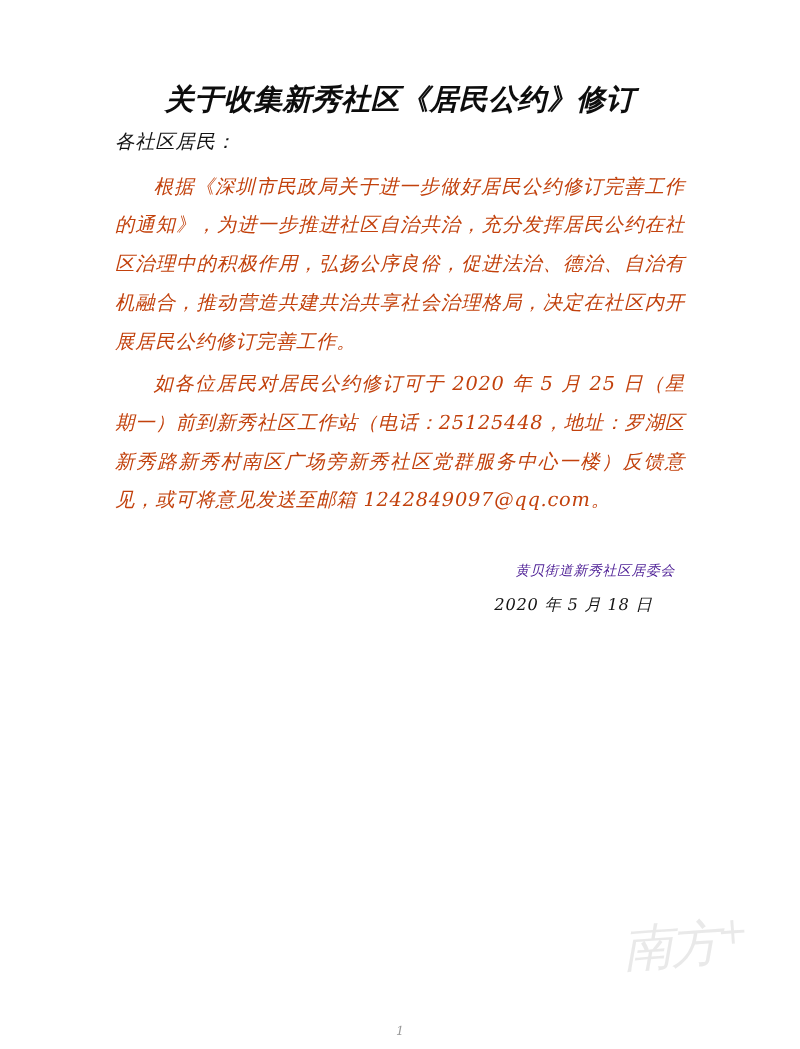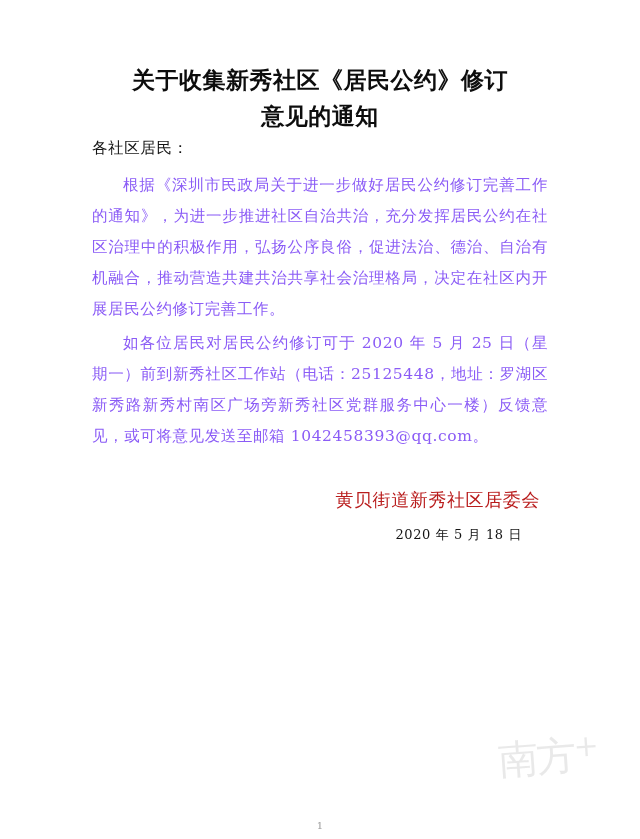--- a/index.html
+++ b/index.html
@@ -16,20 +16,21 @@
     overflow: hidden;
   }
   .page {
     position: absolute;
     left: 0;
     top: 0;
     width: 640px;
     height: 839px;
     box-sizing: border-box;
     padding: 0;
+    font-style: italic;
   }
   .doc-title {
     margin: 0;
     padding: 62px 86px 0 86px;
     font-size: 23px;
     line-height: 1.55;
     font-weight: bold;
     text-align: center;
     letter-spacing: 0.5px;
     color: #0d0d0d;
@@ -46,34 +47,34 @@
     letter-spacing: 0.6px;
     color: #141414;
     margin: 0 0 6px 0;
   }
   .para {
     font-size: 15.5px;
     line-height: 2.0;
     letter-spacing: 0.6px;
     text-align: justify;
     text-justify: inter-ideograph;
-    color: #8b5cf6;
+    color: #c2410c;
     margin: 0 0 3px 0;
     text-indent: 2em;
   }
   .sign-block {
     padding: 0 92px 0 92px;
     margin-top: 30px;
     text-align: right;
   }
   .sign-org {
-    font-size: 18px;
+    font-size: 11px;
     line-height: 2.0;
     letter-spacing: 0.6px;
-    color: #b91c1c;
+    color: #4c1d95;
     margin: 0 8px 0 0;
   }
   .sign-date {
     font-size: 13px;
     line-height: 2.0;
     letter-spacing: 0.6px;
     color: #141414;
     margin: 4px 26px 0 0;
   }
   .page-number {
@@ -109,27 +110,26 @@
     vertical-align: 12px;
   }
 </style>
 </head>
 <body>
 
 <div class="page">
 
   <h1 class="doc-title">
     <span class="line1">关于收集新秀社区《居民公约》修订</span>
-    <span class="line2">意见的通知</span>
   </h1>
 
   <div class="body-block">
     <p class="salutation">各社区居民：</p>
     <p class="para">根据《深圳市民政局关于进一步做好居民公约修订完善工作的通知》，为进一步推进社区自治共治，充分发挥居民公约在社区治理中的积极作用，弘扬公序良俗，促进法治、德治、自治有机融合，推动营造共建共治共享社会治理格局，决定在社区内开展居民公约修订完善工作。</p>
-    <p class="para">如各位居民对居民公约修订可于 2020 年 5 月 25 日（星期一）前到新秀社区工作站（电话：25125448，地址：罗湖区新秀路新秀村南区广场旁新秀社区党群服务中心一楼）反馈意见，或可将意见发送至邮箱 1042458393@qq.com。</p>
+    <p class="para">如各位居民对居民公约修订可于 2020 年 5 月 25 日（星期一）前到新秀社区工作站（电话：25125448，地址：罗湖区新秀路新秀村南区广场旁新秀社区党群服务中心一楼）反馈意见，或可将意见发送至邮箱 1242849097@qq.com。</p>
   </div>
 
   <div class="sign-block">
     <p class="sign-org">黄贝街道新秀社区居委会</p>
     <p class="sign-date">2020 年 5 月 18 日</p>
   </div>
 
   <div class="watermark">
     <span class="watermark-text"><span>南方</span><span class="watermark-plus">+</span></span>
   </div>

